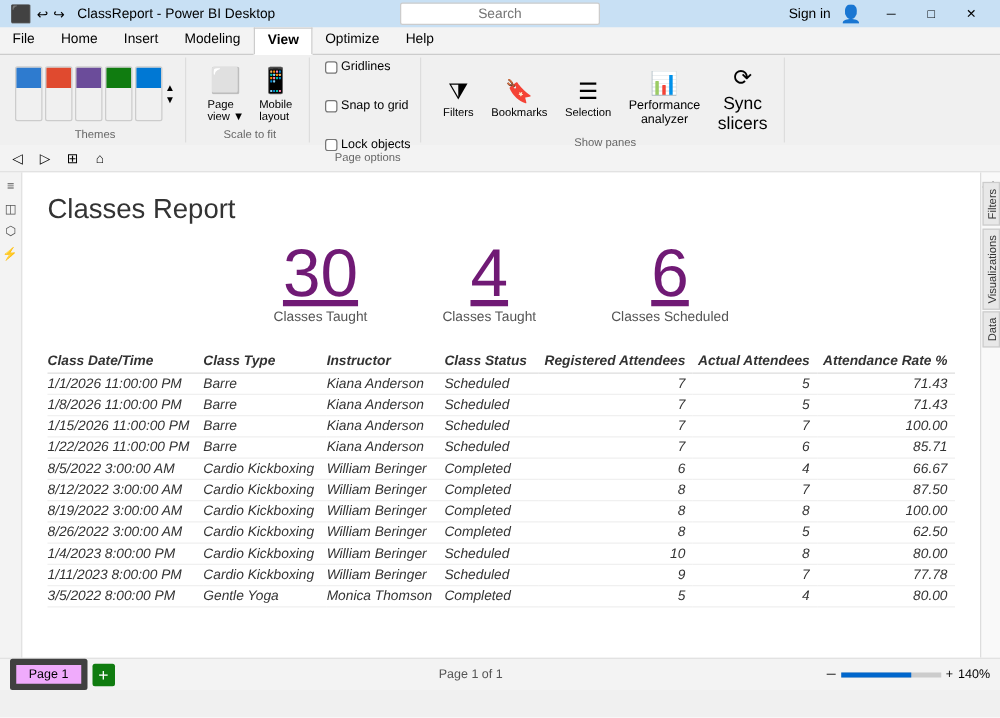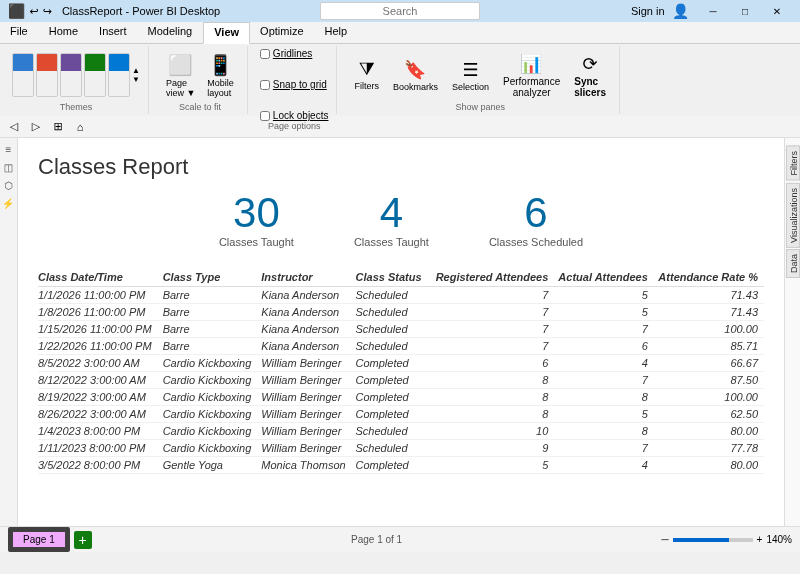--- a/index.html
+++ b/index.html
@@ -175,24 +175,25 @@
       display: flex;
       justify-content: center;
       gap: 60px;
       margin-bottom: 20px;
       margin-top: 10px;
     }
     .stat-item {
       text-align: center;
     }
     .stat-number {
-      font-size: 42px;
+      font-size: 54px;
       font-weight: 300;
-      color: #0369a1;
+      color: #701a75;
       line-height: 1;
+      text-decoration: underline;
     }
     .stat-label {
       font-size: 11px;
       color: #555;
       margin-top: 2px;
     }
 
     
     .data-table {
       width: 100%;
@@ -372,21 +373,21 @@
       </div>
       <div class="ribbon-btn">
         <span style="font-size:20px;">📱</span>
         <span style="font-size:9px;">Mobile<br>layout</span>
       </div>
     </div>
     <div class="ribbon-section-label">Scale to fit</div>
   </div>
 
   <div class="ribbon-section">
-    <div style="display:flex;flex-direction:column;gap:20px;flex:1;justify-content:center;text-decoration:underline;">
+    <div style="display:flex;flex-direction:column;gap:20px;flex:1;justify-content:center;">
       <div class="checkbox-row">
         <input type="checkbox" style="">
         <span>Gridlines</span>
       </div>
       <div class="checkbox-row">
         <input type="checkbox" style="">
         <span>Snap to grid</span>
       </div>
       <div class="checkbox-row">
         <input type="checkbox" style="">
@@ -409,21 +410,21 @@
       <div class="ribbon-btn">
         <span style="font-size:18px;">☰</span>
         <span style="font-size:9px;">Selection</span>
       </div>
       <div class="ribbon-btn">
         <span style="font-size:18px;">📊</span>
         <span style="font-size:10px;text-align:center;">Performance<br>analyzer</span>
       </div>
       <div class="ribbon-btn">
         <span style="font-size:18px;">⟳</span>
-        <span style="font-size:10px;font-weight:bold;">Sync<br>slicers</span>
+        <span style="font-size:14px;text-align:center;">Sync<br>slicers</span>
       </div>
     </div>
     <div class="ribbon-section-label">Show panes</div>
   </div>
 </div>
 
 <div class="toolbar-area">
   <div class="toolbar-btn">◁</div>
   <div class="toolbar-btn">▷</div>
   <div class="toolbar-btn">⊞</div>

